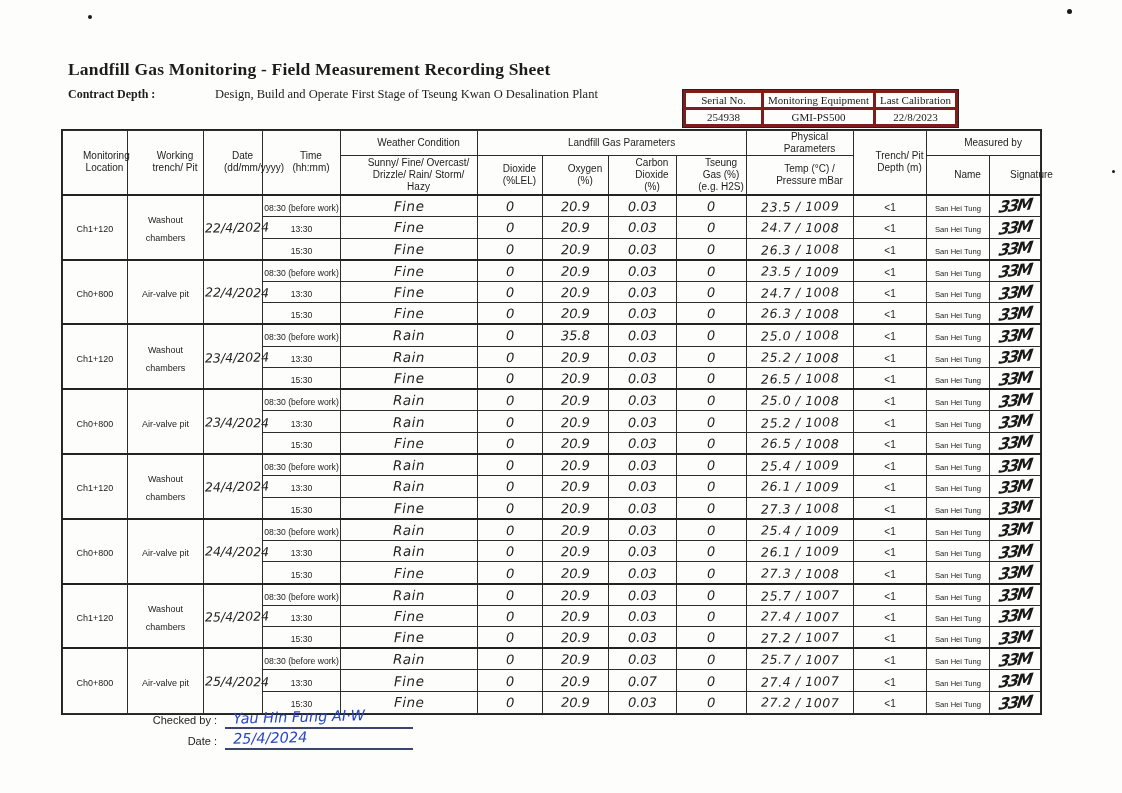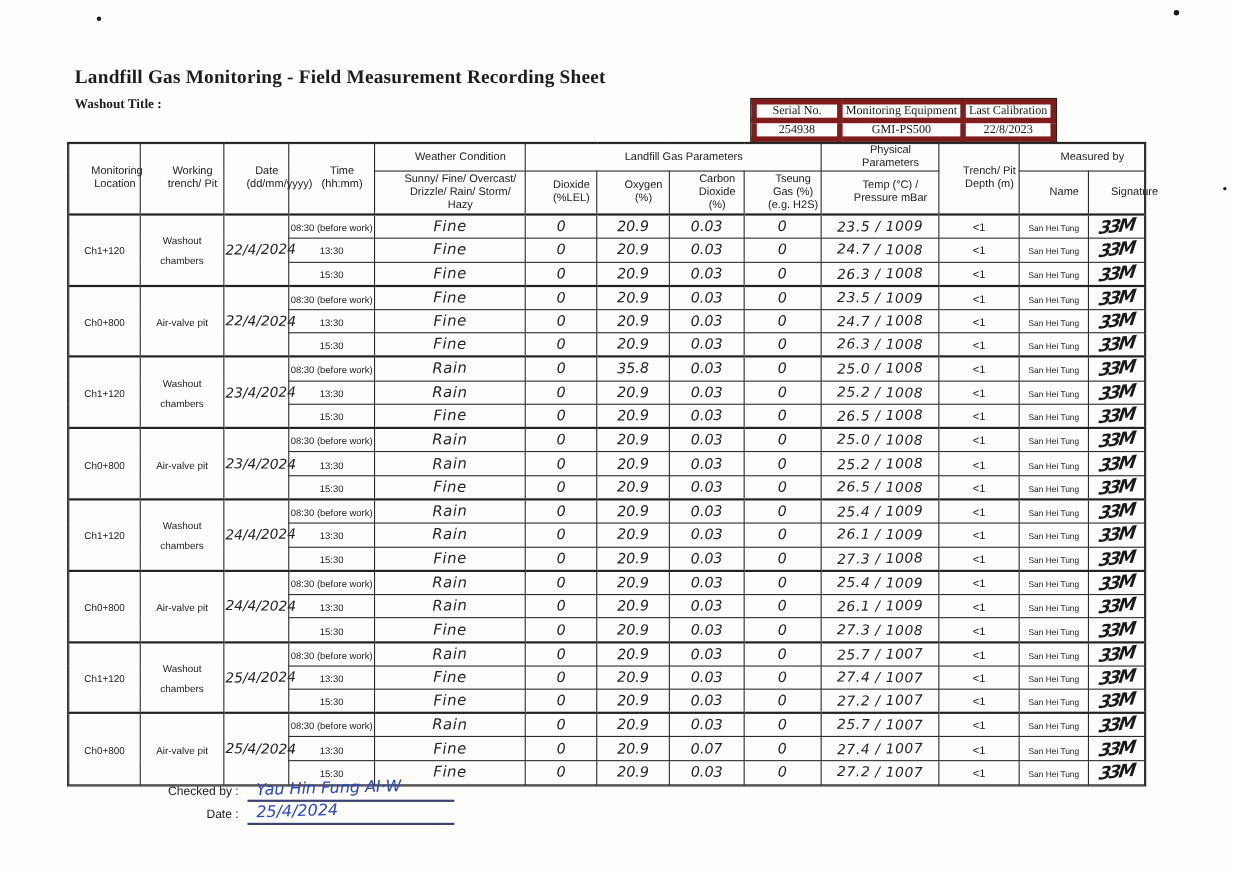--- a/index.html
+++ b/index.html
@@ -21,21 +21,21 @@
   .c-row { display:flex; height:17px; align-items:baseline; }
   .c-label { width:147px; font-weight:bold; font-size:12px; }
   .c-val { font-size:12.5px; }
 
   table.equip {
     position:absolute; left:683px; top:90px;
     border-collapse:collapse; table-layout:fixed;
     font-family:"Liberation Serif", serif;
   }
   table.equip th, table.equip td {
-    border:5px solid #7f1d1d; text-align:center; font-weight:normal;
+    border:3px solid #7f1d1d; text-align:center; font-weight:normal;
     font-size:11px; height:17px; padding:0 2px; white-space:nowrap; overflow:hidden;
   }
   table.equip { outline:1px solid #222; }
 
   table.main {
     position:absolute; left:62px; top:130px; width:978px;
     border-collapse:collapse; table-layout:fixed;
   }
   table.main { outline:1px solid #222; }
   table.main th, table.main td {
@@ -90,21 +90,22 @@
 <body>
 
 <div class="speck" style="left:88px;top:15px;width:4px;height:4px;"></div>
 <div class="speck" style="left:1067px;top:9px;width:5px;height:5px;"></div>
 <div class="speck" style="left:1112px;top:170px;width:3px;height:3px;"></div>
 
 <div class="title">Landfill Gas Monitoring - Field Measurement Recording Sheet</div>
 
 <div class="contract">
   <div class="c-row">
-    <span class="c-label">Washout Title :</span>
+    <span class="c-label">Contract Depth :</span>
+    <span class="c-val">Design, Build and Operate First Stage of Tseung Kwan O Desalination Plant</span>
   </div>
 </div>
 
 <table class="equip">
   <colgroup>
       <col style="width:78px">
       <col style="width:112px">
       <col style="width:82px">
     </colgroup>
   <tbody>

